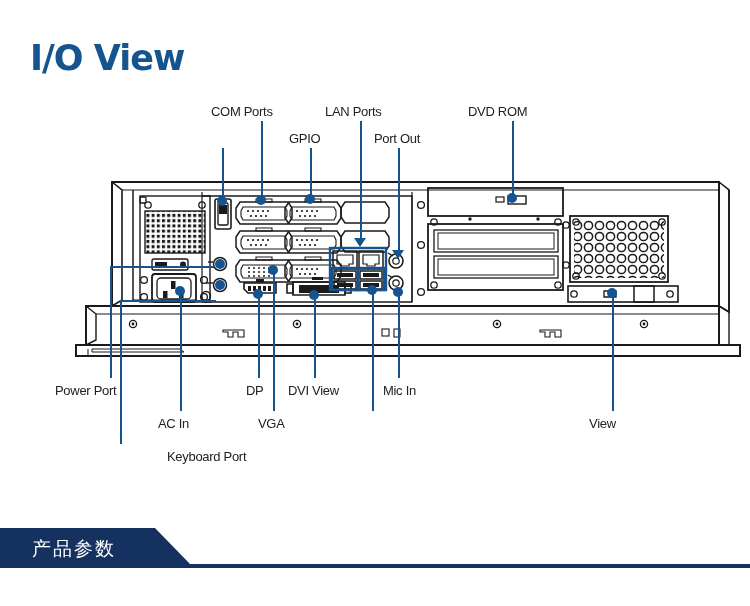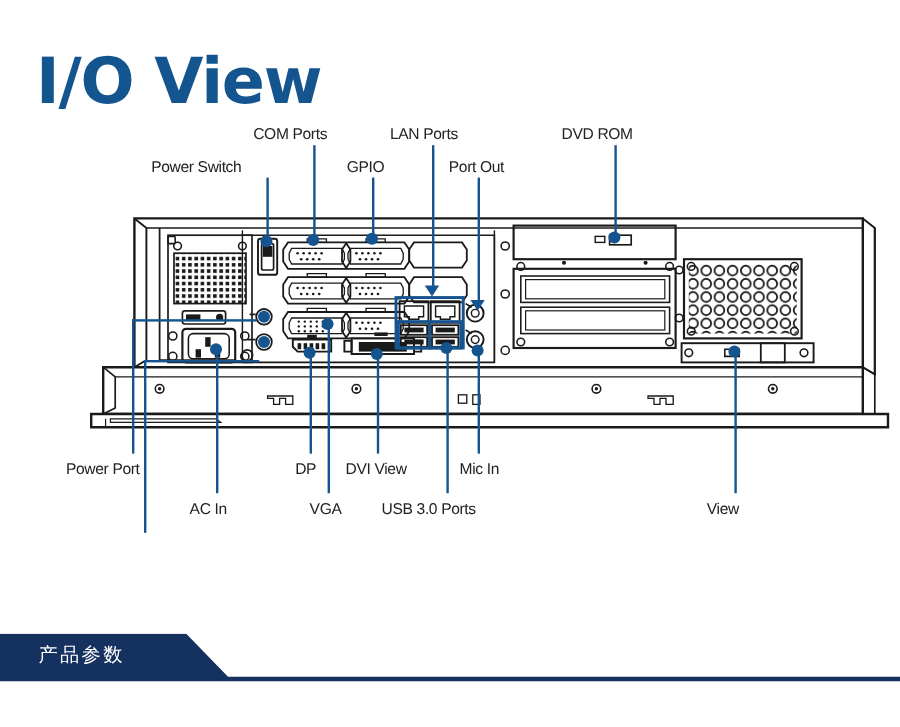--- a/index.html
+++ b/index.html
@@ -7,21 +7,21 @@
   body{
     width:750px;height:606px;position:relative;overflow:hidden;
     background:#ffffff;
     font-family:"Liberation Sans","DejaVu Sans",sans-serif;
   }
   #stage{position:absolute;left:0;top:0;width:750px;height:606px;}
 
   
   .page-title{
     position:absolute;left:30px;top:38px;
-    font-size:53px;font-weight:bold;letter-spacing:-1px;
+    font-size:35px;font-weight:bold;letter-spacing:-1px;
     color:#14558f;
     font-family:"DejaVu Sans","Liberation Sans",sans-serif;
   }
 
   
   .lbl{
     position:absolute;
     font-size:13px;
     color:#222222;
     white-space:nowrap;
@@ -46,21 +46,21 @@
 
   
   .banner-wrap{position:absolute;left:0;top:528px;width:750px;height:46px;}
   .banner-block{
     position:absolute;left:0;top:0;width:750px;height:46px;
     background:#15315f;
     clip-path:polygon(0 0, 155px 0, 190px 36px, 750px 36px, 750px 40px, 0 40px);
   }
   .banner-text{
     position:absolute;left:32px;top:8px;
-    color:#ffffff;font-size:16px;letter-spacing:2px;
+    color:#ffffff;font-size:19px;letter-spacing:2px;
     font-family:Liberation Mono, monospace;
   }
 
   
   svg.art{position:absolute;left:0;top:0;}
 </style>
 </head>
 <body>
 
 <div id="stage">
@@ -392,33 +392,32 @@
   <div class="dot" style="left:607px;top:288px;"></div>
 
   <svg class="art" width="750" height="606" viewBox="0 0 750 606" aria-hidden="true">
     <g stroke="#15548f" fill="none" stroke-width="2.4">
       <rect x="330" y="248" width="56" height="42"></rect>
       <rect x="332" y="268" width="26" height="22"></rect>
       <rect x="358" y="268" width="26" height="22"></rect>
     </g>
   </svg>
 
-  <div class="lbl" style="left:126px;top:131px;">Power Switch</div>
   <div class="lbl" style="left:211px;top:104px;">COM Ports</div>
   <div class="lbl" style="left:289px;top:131px;">GPIO</div>
   <div class="lbl" style="left:325px;top:104px;">LAN Ports</div>
   <div class="lbl" style="left:374px;top:131px;">Port Out</div>
   <div class="lbl" style="left:468px;top:104px;">DVD ROM</div>
 
   <div class="lbl" style="left:55px;top:383px;">Power Port</div>
   <div class="lbl" style="left:158px;top:416px;text-align:center;">AC In</div>
+  <div class="lbl" style="left:167px;top:449px;">Keyboard Port</div>
   <div class="lbl" style="left:246px;top:383px;text-align:right;">DP</div>
   <div class="lbl" style="left:258px;top:416px;">VGA</div>
   <div class="lbl" style="left:288px;top:383px;">DVI View</div>
-  <div class="lbl" style="left:318px;top:416px;">USB 3.0 Ports</div>
   <div class="lbl" style="left:383px;top:383px;">Mic In</div>
   <div class="lbl" style="left:589px;top:416px;">View</div>
 
   <div class="banner-wrap">
     <div class="banner-block"></div>
     <div class="banner-text">产品参数</div>
   </div>
 
 </div>
 

